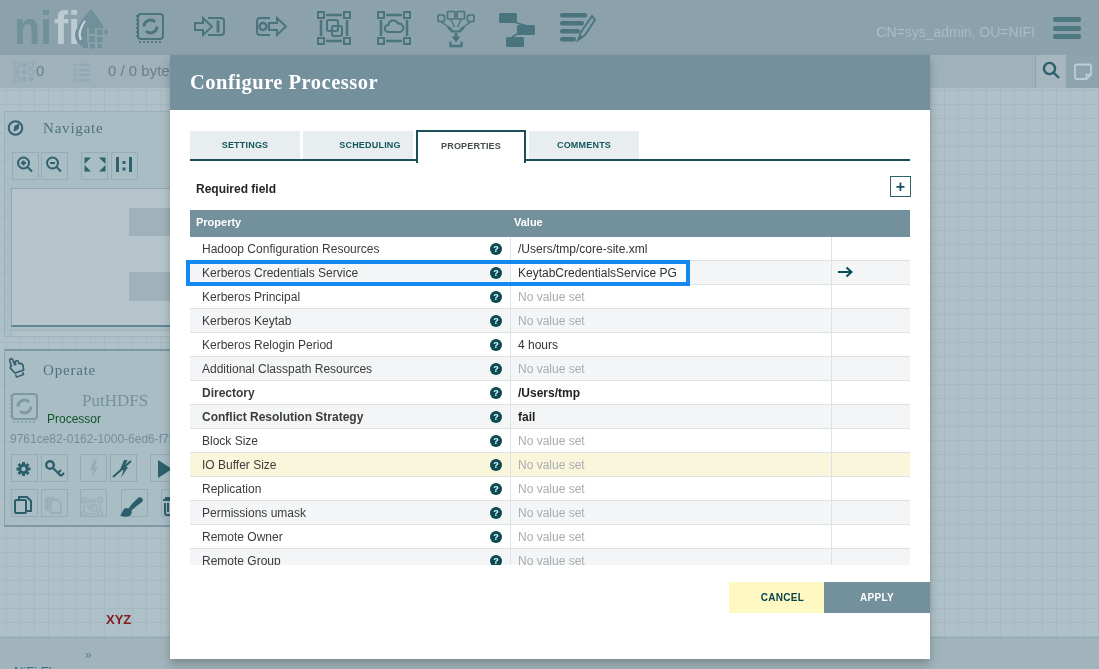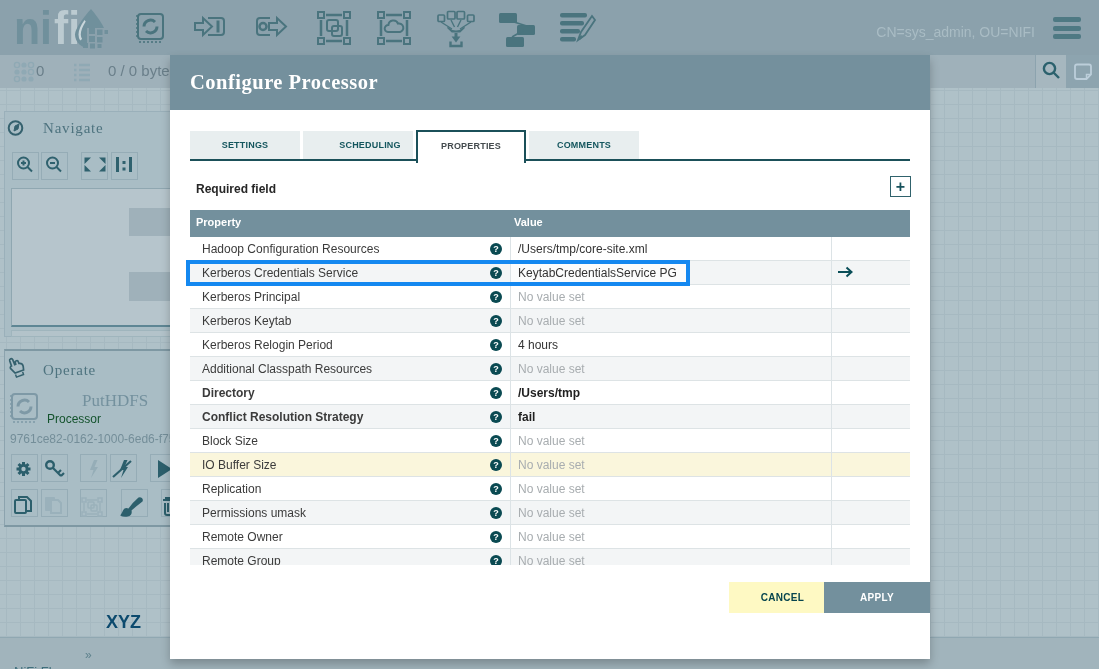--- a/index.html
+++ b/index.html
@@ -321,21 +321,21 @@
   <g stroke="#2C5F6C" fill="none" stroke-width="2">
     <path d="M 163 500 h 12 M 166 500 v -2 h 6 v 2"></path>
     <path d="M 165 503 v 10 a 2 2 0 0 0 2 2 h 4"></path>
     <path d="M 168 503 v 9"></path>
   </g>
 </svg>
 
 <div class="abs" id="crumb"></div>
 <div class="abs" style="left:14px; top:664px; font-size:13px; color:#3F6F7C; border-bottom:1px solid #B7C7CD; padding-bottom:19px;">NiFi Flow</div>
 <div class="abs" style="left:85px; top:648px; font-size:12px; color:#5E828D;">»</div>
-<div class="abs" style="left:106px; top:612px; font-size:18px; font-weight:bold; color:#0c4a6e;">XYZ</div>
+<div class="abs" style="left:106px; top:612px; font-size:13px; font-weight:bold; color:#7f1d1d;">XYZ</div>
 
 <div class="abs" id="dlg">
   <div class="abs" id="dhdr"></div>
   <div class="abs" id="dtitle">Configure Processor</div>
 
   <div class="tab" style="left:20px;">SETTINGS</div>
   <div class="tab" style="left:133px;padding-left:24px;">SCHEDULING</div>
   <div class="tab" style="left:359px;">COMMENTS</div>
   <div class="abs" id="tabline"></div>
   <div class="abs" id="tabactive">PROPERTIES</div>

